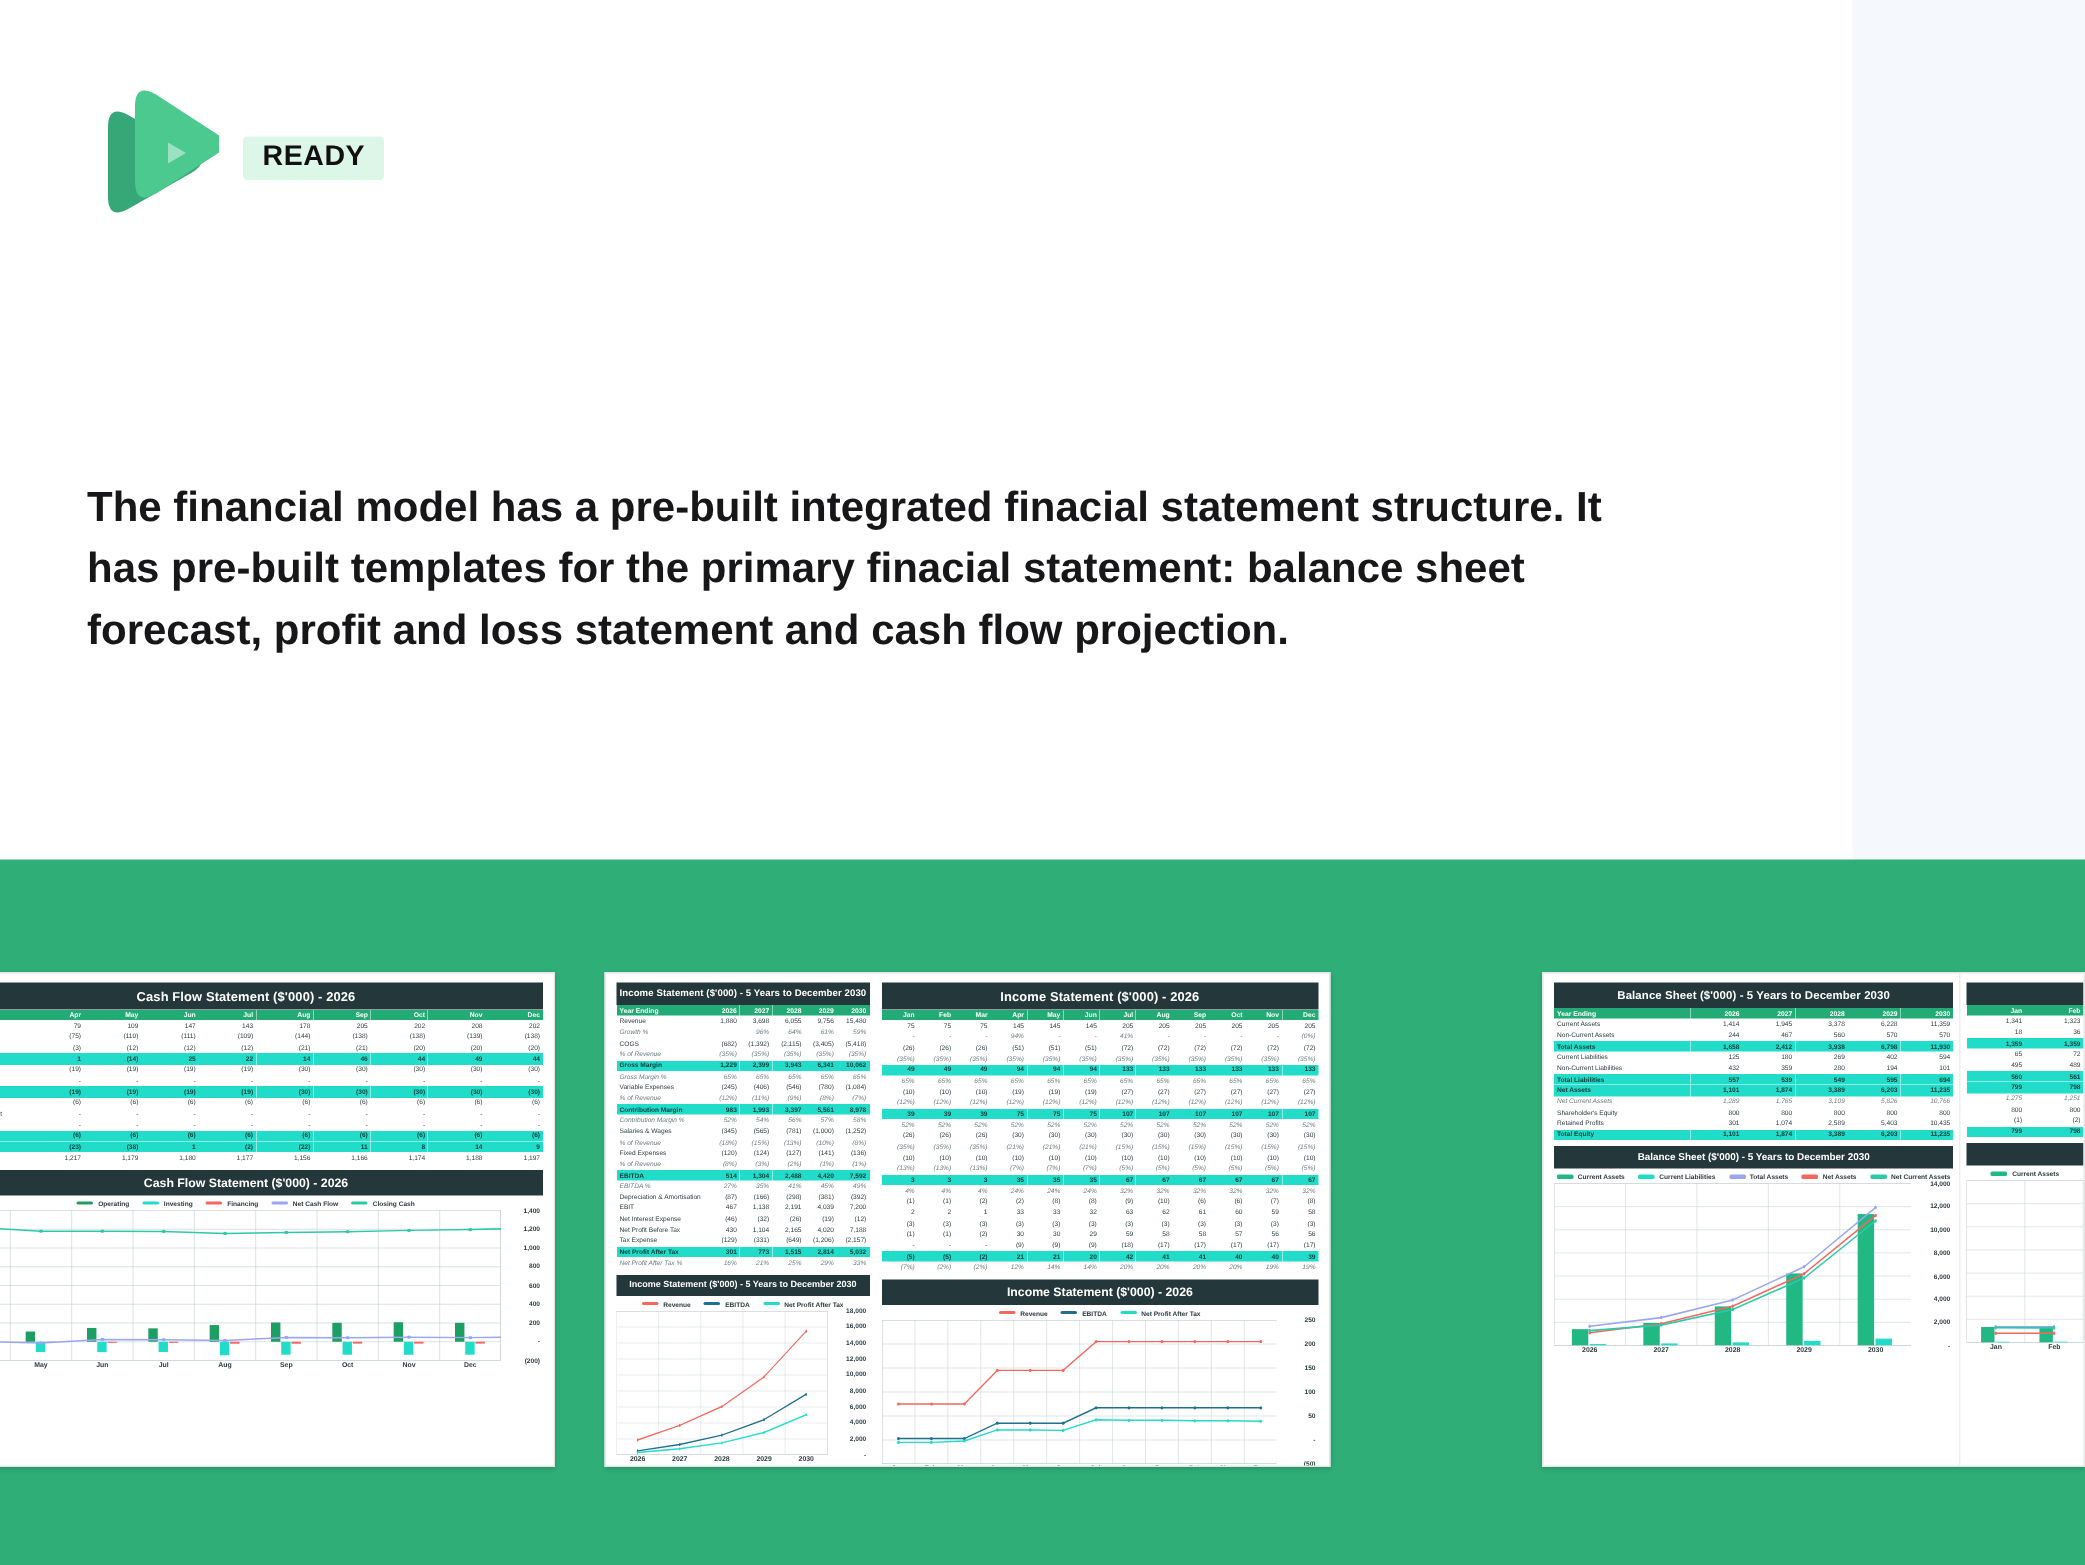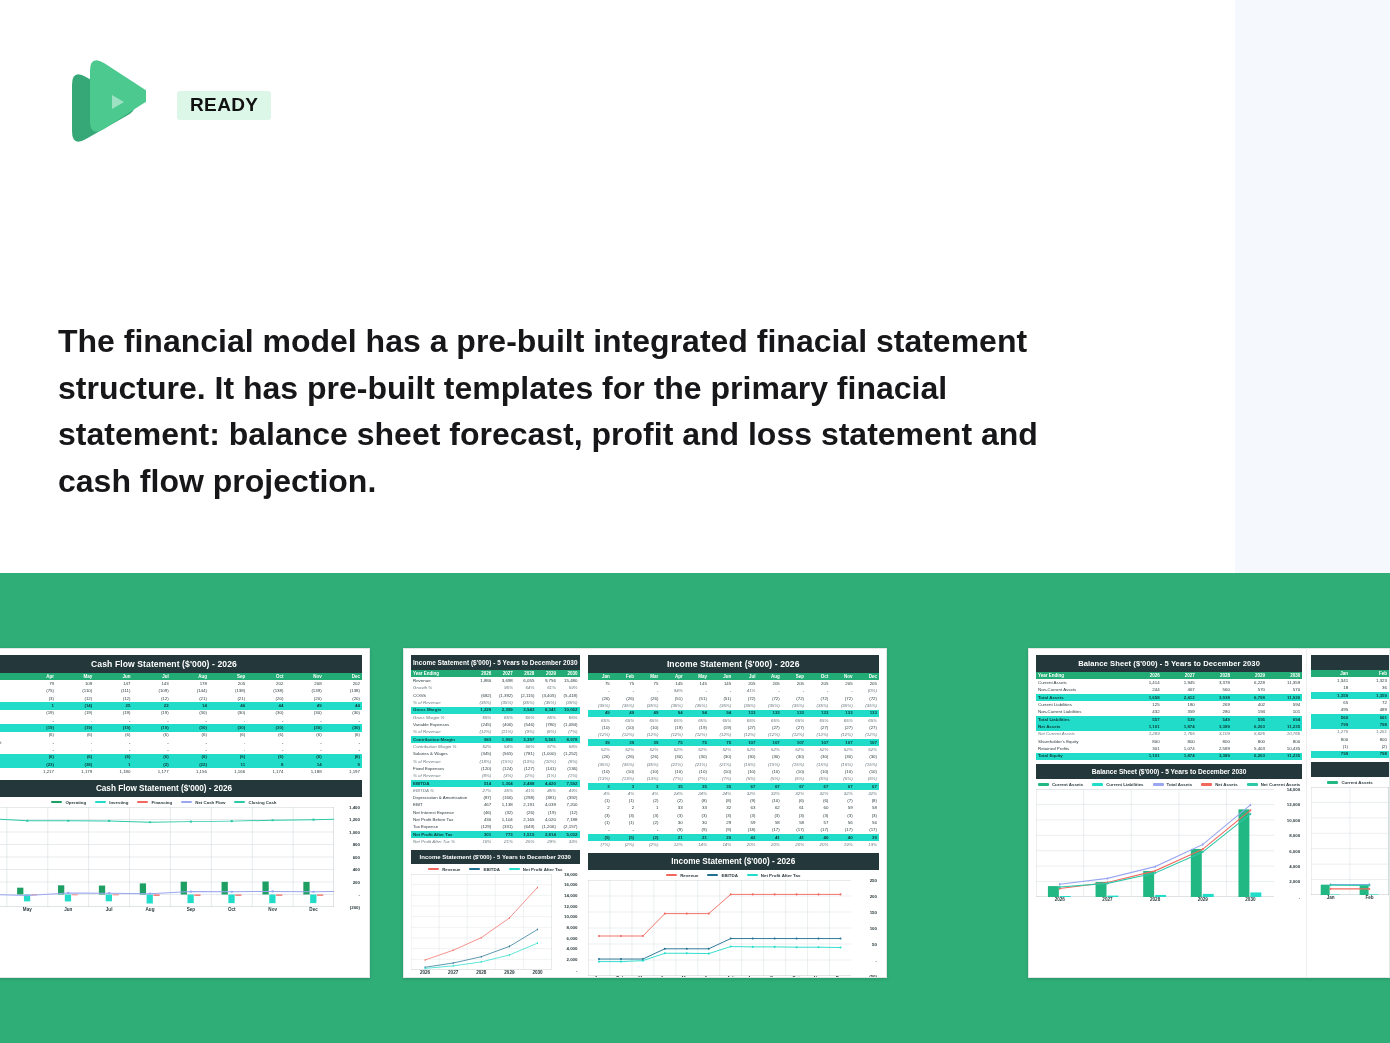--- a/index.html
+++ b/index.html
@@ -9,42 +9,42 @@
     background: #ffffff;
     position: relative;
     overflow: hidden;
   }
 
   
   #top-region { position: absolute; left:0; top:0; width:1390px; height:573px; background:#ffffff; }
   #right-rail { position:absolute; left:1235px; top:0; width:155px; height:573px; background:#f5f9fd; }
 
   
-  #logo-block { position:absolute; left:58px; top:57px; display:flex; align-items:center; gap:31px; }
+  #logo-block { position:absolute; left:58px; top:57px; display:flex; align-items:center; gap:16px; }
   #logo-mark { width:88px; height:92px; position:relative; }
   #logo-mark svg { display:block; }
   #logo-words { position:relative; top:2px; }
   .ready-badge {
     display:inline-block; background:#dcf6e8; color:#111; font-weight:700;
     font-size:19px; letter-spacing:.02em; padding:3px 13px 4px; border-radius:3px;
   }
   .brand-name {
     font-size:37px; font-weight:800; color:#0d0d0d; letter-spacing:-0.02em;
     margin-top:5px; line-height:1.05; white-space:nowrap;
   }
 
   
   #page-title {
     position:absolute; left:58px; top:196px; width:1120px;
     font-size:72px; font-weight:800; letter-spacing:-0.028em; color:#0b0b0b; line-height:1.02;
     white-space:nowrap;
   }
   #page-subtitle {
     position:absolute; left:58px; top:318px; width:1040px;
-    font-size:32px; font-weight:600; color:#17171a; line-height:1.46;
+    font-size:28px; font-weight:600; color:#17171a; line-height:1.46;
   }
 
   
   #green-band { position:absolute; left:0; top:573px; width:1390px; height:470px; background:#2fae77; }
 
   
   .card {
     position:absolute; background:#ffffff; border:1px solid #e2e6e4;
     overflow:hidden; box-shadow:0 1px 3px rgba(0,0,0,.16);
   }

